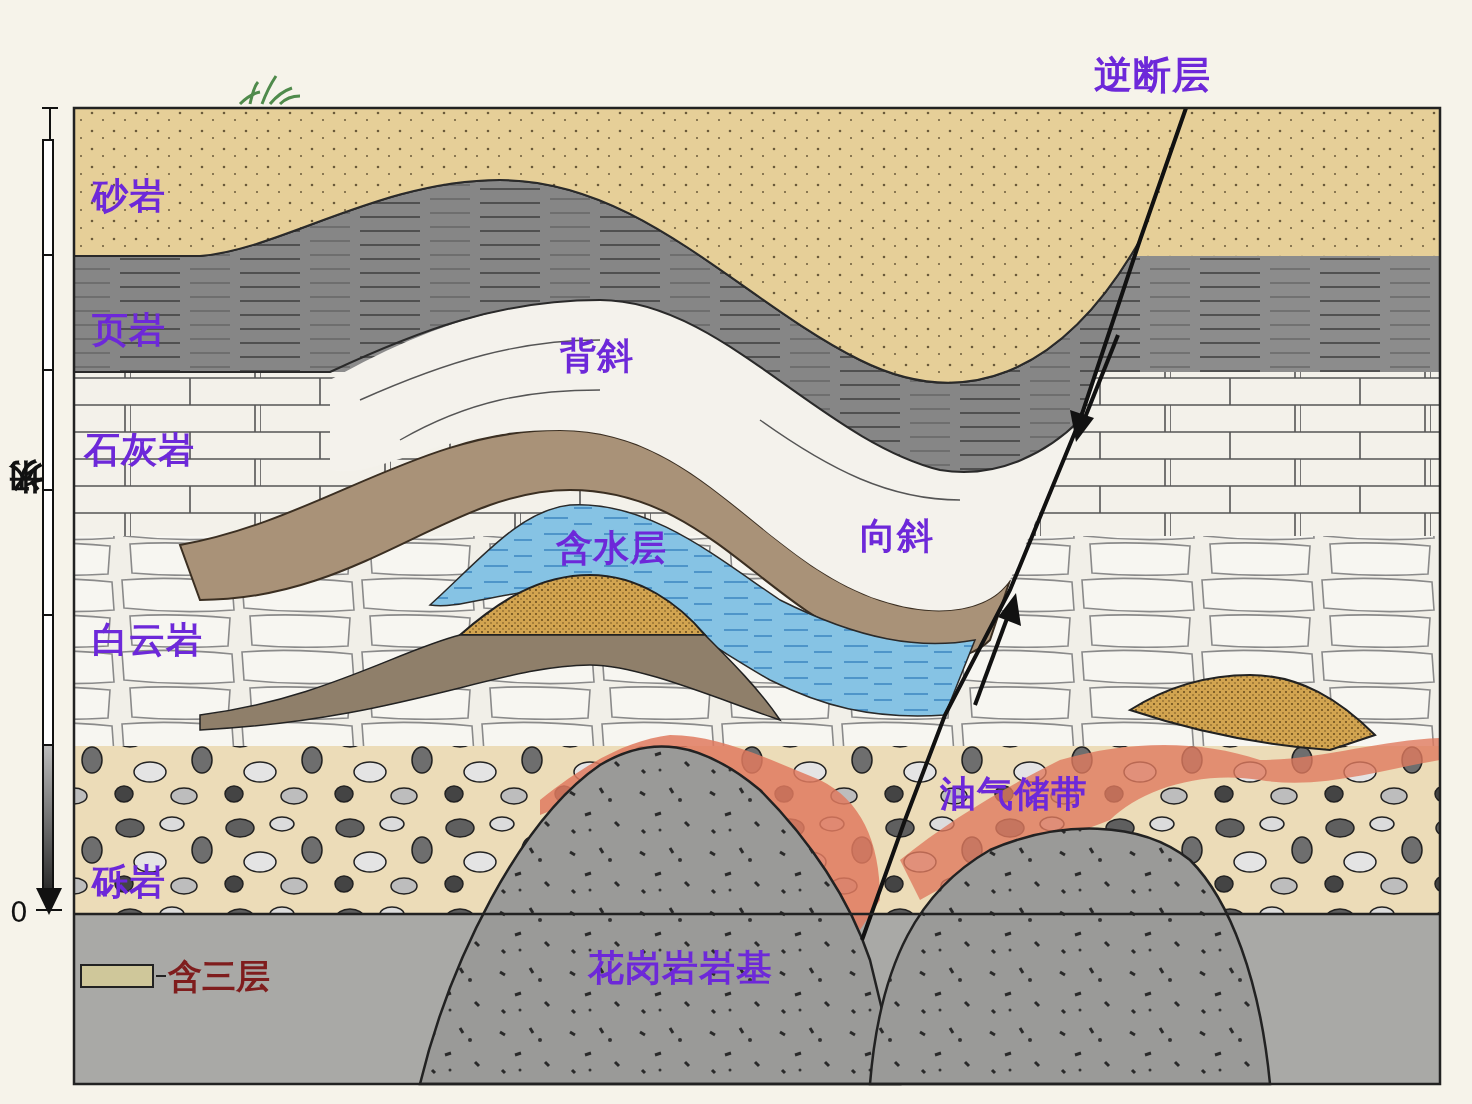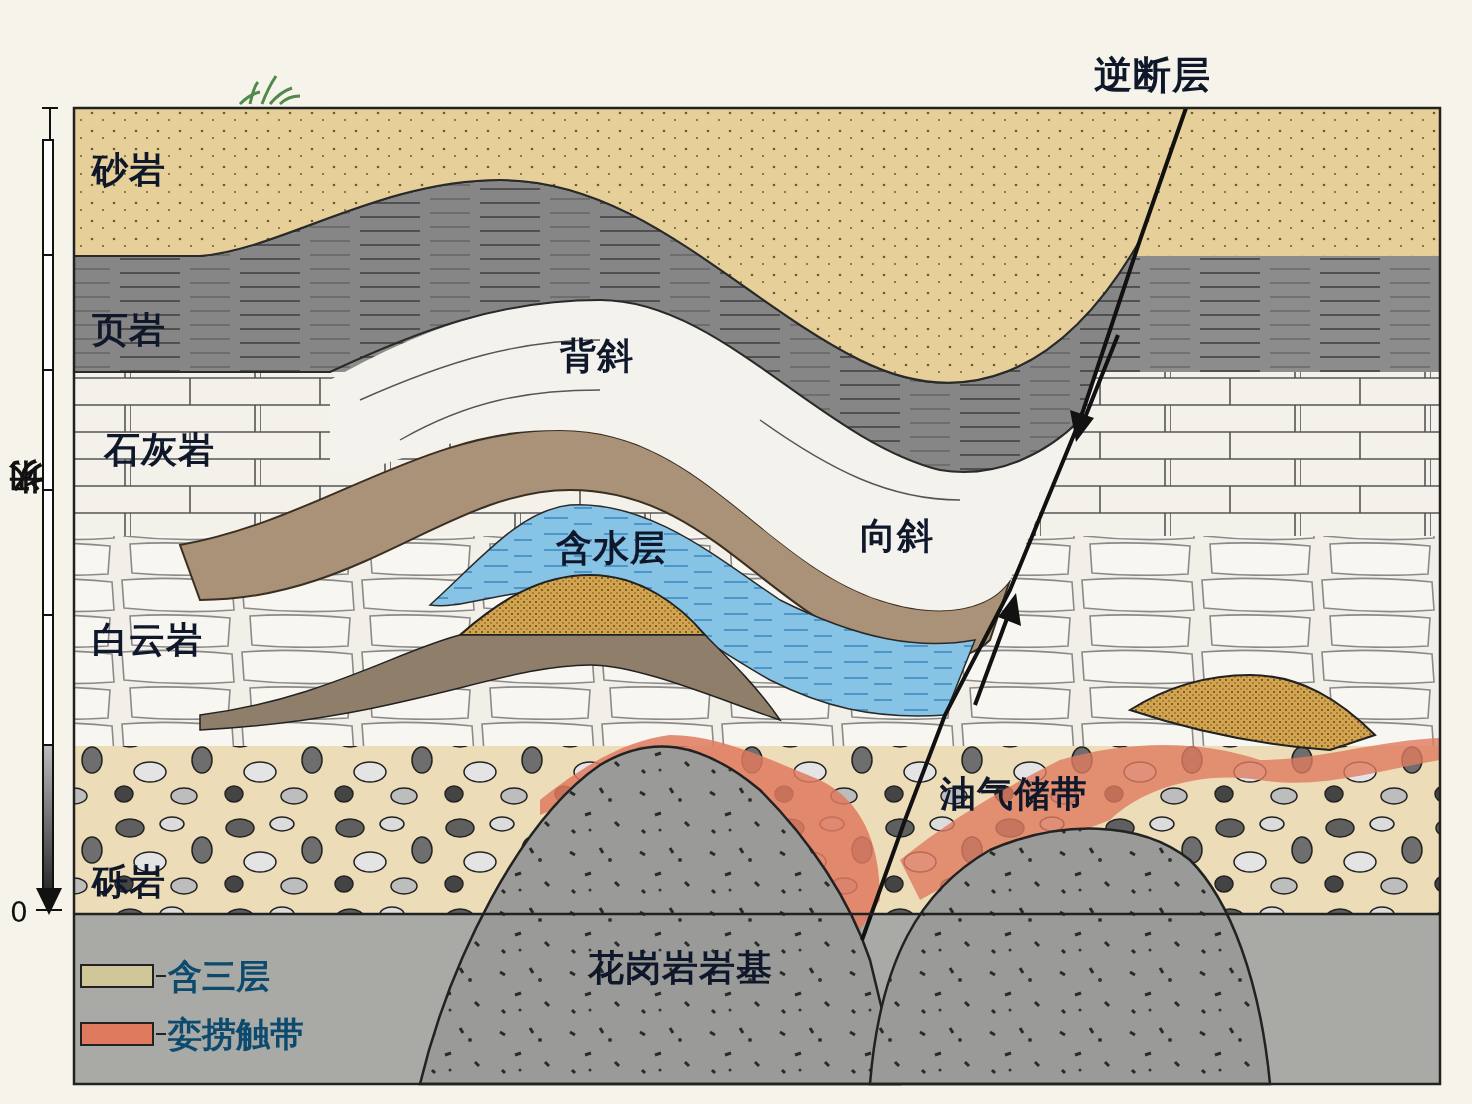--- a/index.html
+++ b/index.html
@@ -1,26 +1,26 @@
 <!DOCTYPE html>
 <html><head>
 <meta charset="utf-8">
 <style>
   html,body{margin:0;padding:0;background:#f6f3ea;}
   body{width:1472px;height:1104px;position:relative;overflow:hidden;font-family:"DejaVu Sans","Liberation Sans",sans-serif;}
   #stage{position:absolute;left:0;top:0;width:1472px;height:1104px;}
-  .lbl{position:absolute;font-weight:bold;color:#0f172a;font-size:36px;letter-spacing:1px;white-space:nowrap;line-height:1;}
+  .lbl{position:absolute;font-weight:bold;color:#6d28d9;font-size:36px;letter-spacing:1px;white-space:nowrap;line-height:1;}
   .lbl.big{font-size:38px;}
   .scale-zero{position:absolute;left:10px;top:896px;font-size:28px;color:#111;font-family:"DejaVu Sans",sans-serif;}
   .scale-unit{position:absolute;left:8px;top:522px;font-size:34px;font-weight:bold;color:#111;writing-mode:vertical-rl;transform:rotate(180deg);line-height:1;}
   .legend{position:absolute;left:80px;top:958px;}
   .legend-row{display:flex;align-items:center;height:36px;margin-bottom:22px;}
   .swatch{width:74px;height:24px;border:2px solid #222;box-sizing:border-box;}
   .legend-dash{width:10px;height:2px;background:#222;margin:0 2px;}
-  .legend-text{font-size:34px;font-weight:bold;color:#0c4a6e;line-height:1;}
+  .legend-text{font-size:34px;font-weight:bold;color:#7f1d1d;line-height:1;}
 </style>
 </head>
 <body>
 
 <div id="stage">
 <svg width="1472" height="1104" viewBox="0 0 1472 1104" xmlns="http://www.w3.org/2000/svg">
   <defs>
     <pattern id="dots" width="22" height="18" patternUnits="userSpaceOnUse">
       <circle cx="4" cy="5" r="1.3" fill="#6b5a3a"></circle>
       <circle cx="15" cy="12" r="1" fill="#6b5a3a"></circle>
@@ -136,42 +136,37 @@
     <line x1="43" y1="370" x2="53" y2="370" stroke="#111" stroke-width="2"></line>
     <line x1="43" y1="490" x2="53" y2="490" stroke="#111" stroke-width="2"></line>
     <line x1="43" y1="615" x2="53" y2="615" stroke="#111" stroke-width="2"></line>
     <rect x="43" y="745" width="10" height="145" fill="url(#scaleGrad)" stroke="#111" stroke-width="2"></rect>
     <polygon points="36,888 62,888 49,915" fill="#111"></polygon>
     <line x1="36" y1="910" x2="62" y2="910" stroke="#111" stroke-width="2"></line>
   </g>
 </svg>
 
 
-<div class="lbl" style="left:92px;top:152px;">砂岩</div>
+<div class="lbl" style="left:92px;top:178px;">砂岩</div>
 <div class="lbl" style="left:92px;top:296px;margin-top:16px;">页岩</div>
-<div class="lbl" style="left:104px;top:432px;">石灰岩</div>
+<div class="lbl" style="left:84px;top:432px;">石灰岩</div>
 <div class="lbl" style="left:92px;top:622px;">白云岩</div>
 <div class="lbl" style="left:92px;top:816px;margin-top:48px;">砾岩</div>
 
 <div class="lbl" style="left:560px;top:338px;">背斜</div>
 <div class="lbl" style="left:860px;top:518px;">向斜</div>
 <div class="lbl" style="left:556px;top:530px;">含水层</div>
 <div class="lbl" style="left:940px;top:776px;">油气储带</div>
 <div class="lbl" style="left:588px;top:950px;">花岗岩岩基</div>
 <div class="lbl big" style="left:1094px;top:56px;">逆断层</div>
 
 <div class="scale-unit">米切</div>
 <div class="scale-zero">0</div>
 
 
 <div class="legend">
   <div class="legend-row">
     <div class="swatch" style="background:#cfc79a;"></div>
     <div class="legend-dash"></div>
     <div class="legend-text">含三层</div>
   </div>
-  <div class="legend-row">
-    <div class="swatch" style="background:#e07a5f;"></div>
-    <div class="legend-dash"></div>
-    <div class="legend-text">娈捞触带</div>
-  </div>
 </div>
 </div>
 
 </body></html>

